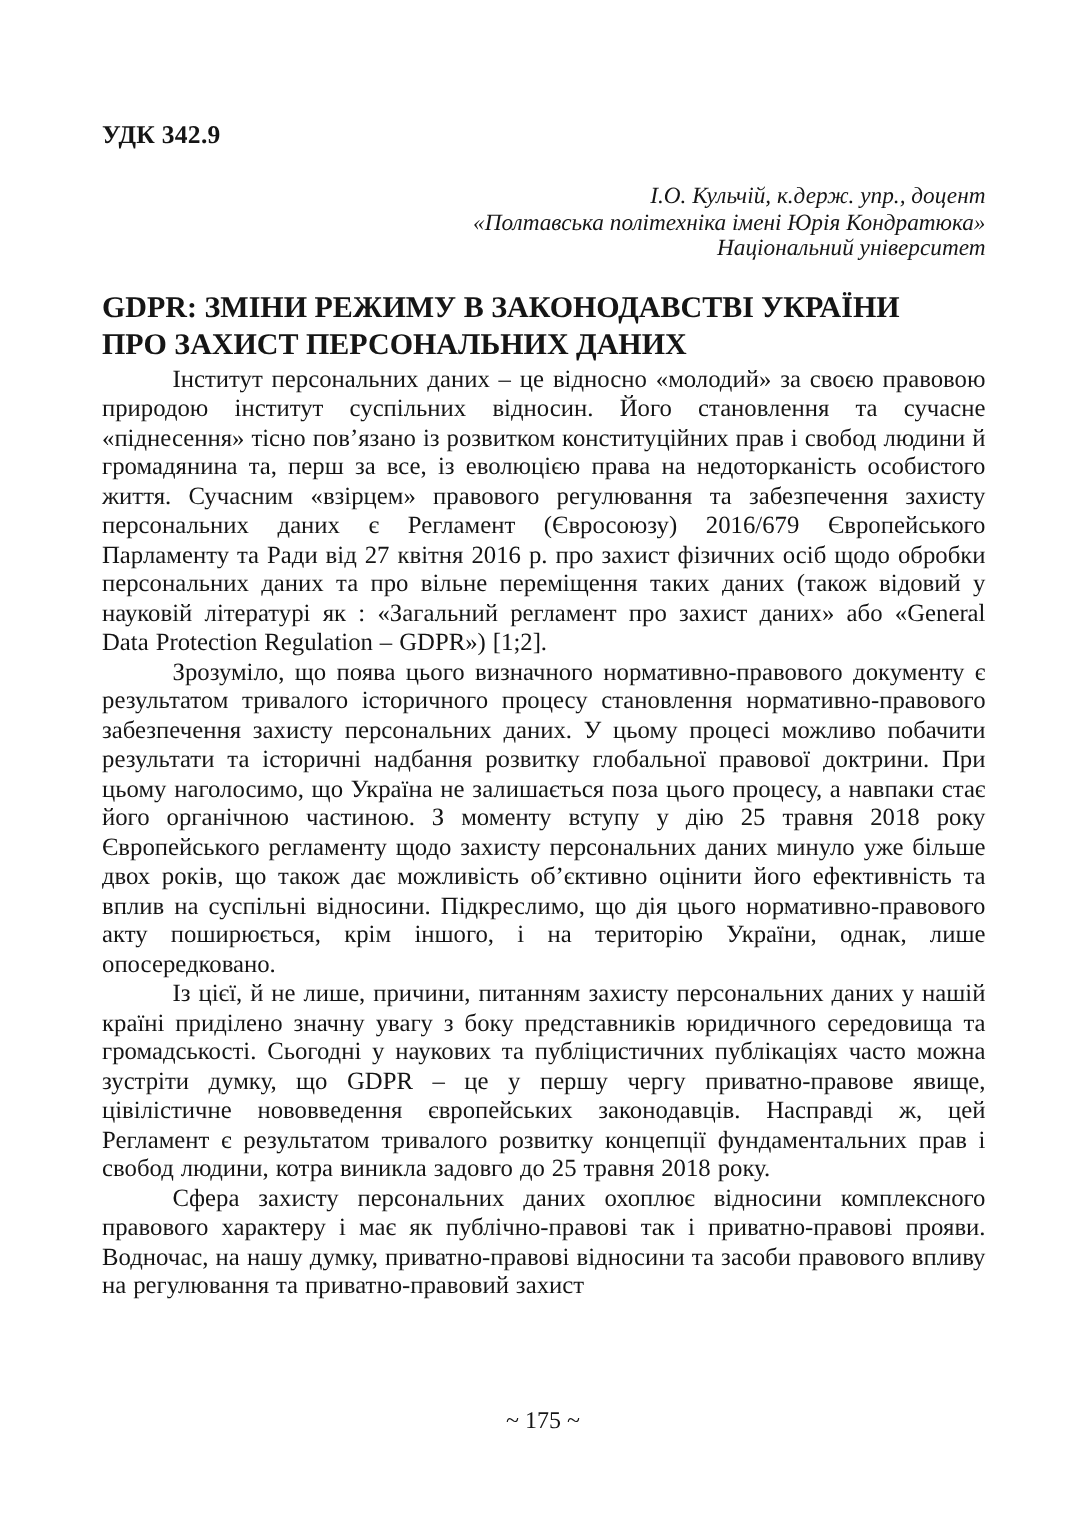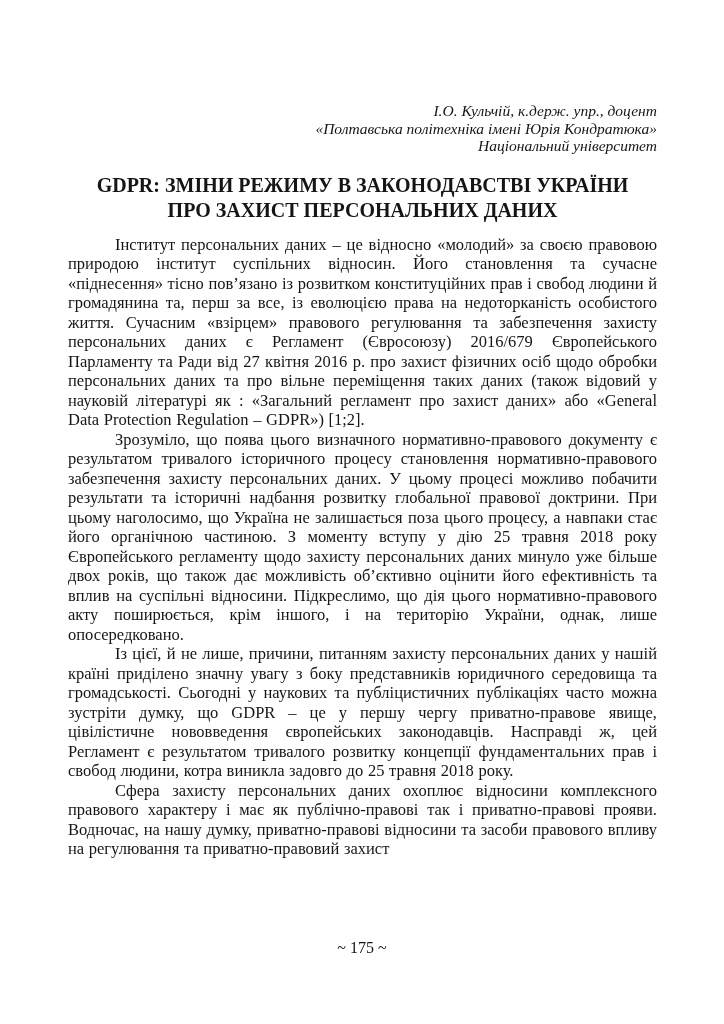--- a/index.html
+++ b/index.html
@@ -26,27 +26,25 @@
   }
   .authors {
     margin-top: 22px;
     text-align: right;
     font-style: italic;
     font-size: 15.5px;
     line-height: 17.6px;
   }
   .title {
     margin: 18px 0 0 0;
-    text-align: center;
     font-size: 20px;
     line-height: 25px;
     font-weight: bold;
   }
   .body-text {
-    margin-top: 12px;
   }
   .body-text p {
     margin: 0;
     text-align: justify;
     text-justify: inter-word;
     font-size: 16.5px;
     line-height: 19.5px;
     text-indent: 47px;
     word-spacing: 0.5px;
   }
@@ -58,20 +56,21 @@
     text-align: center;
     font-size: 16px;
     line-height: 19px;
   }
 </style>
 </head>
 <body>
 
 <div class="sheet">
 
+  <div class="udc">УДК 342.9</div>
 
   <div class="authors">
     <div>І.О. Кульчій, к.держ. упр., доцент</div>
     <div>«Полтавська політехніка імені Юрія Кондратюка»</div>
     <div>Національний університет</div>
   </div>
 
   <h1 class="title">
     <span>GDPR: ЗМІНИ РЕЖИМУ В ЗАКОНОДАВСТВІ УКРАЇНИ</span><br>
     <span>ПРО ЗАХИСТ ПЕРСОНАЛЬНИХ ДАНИХ</span>

